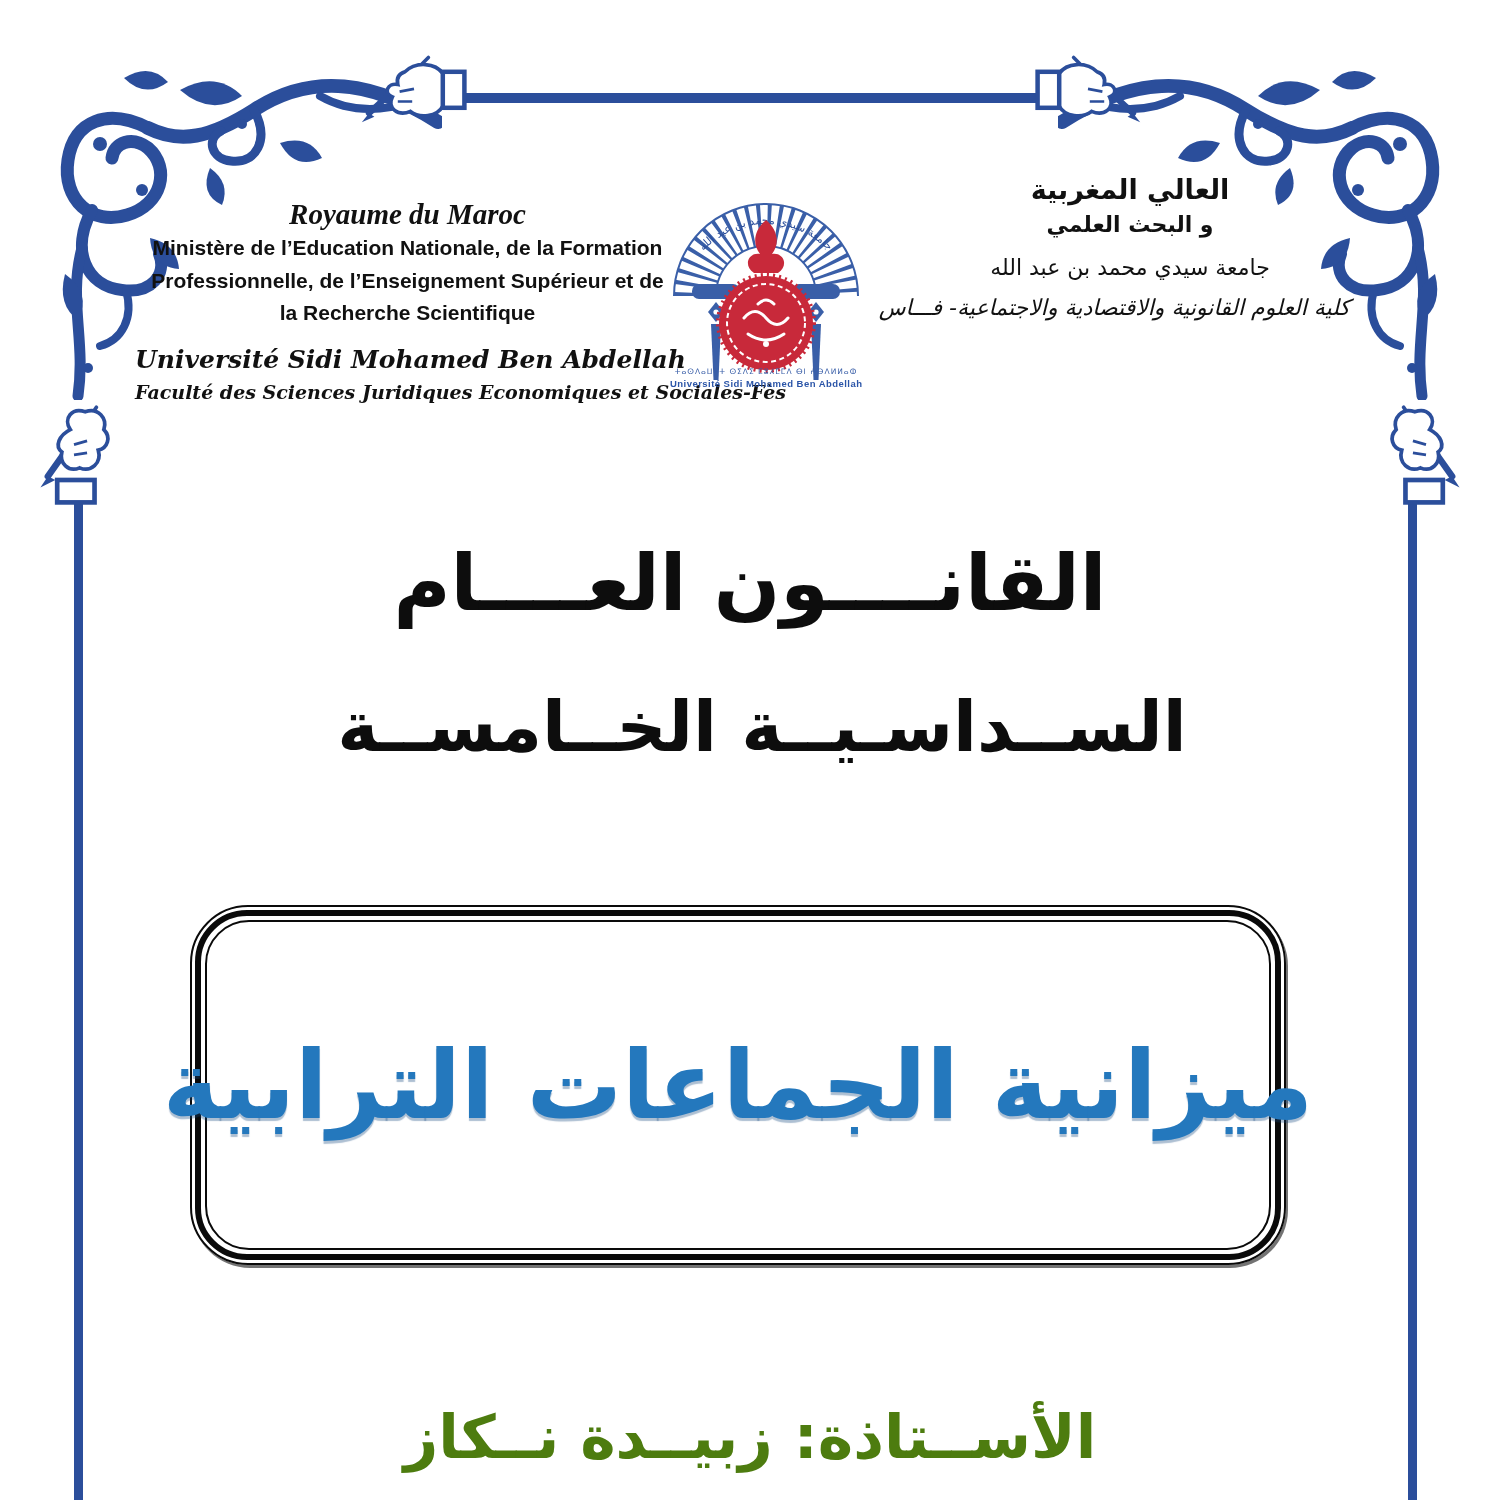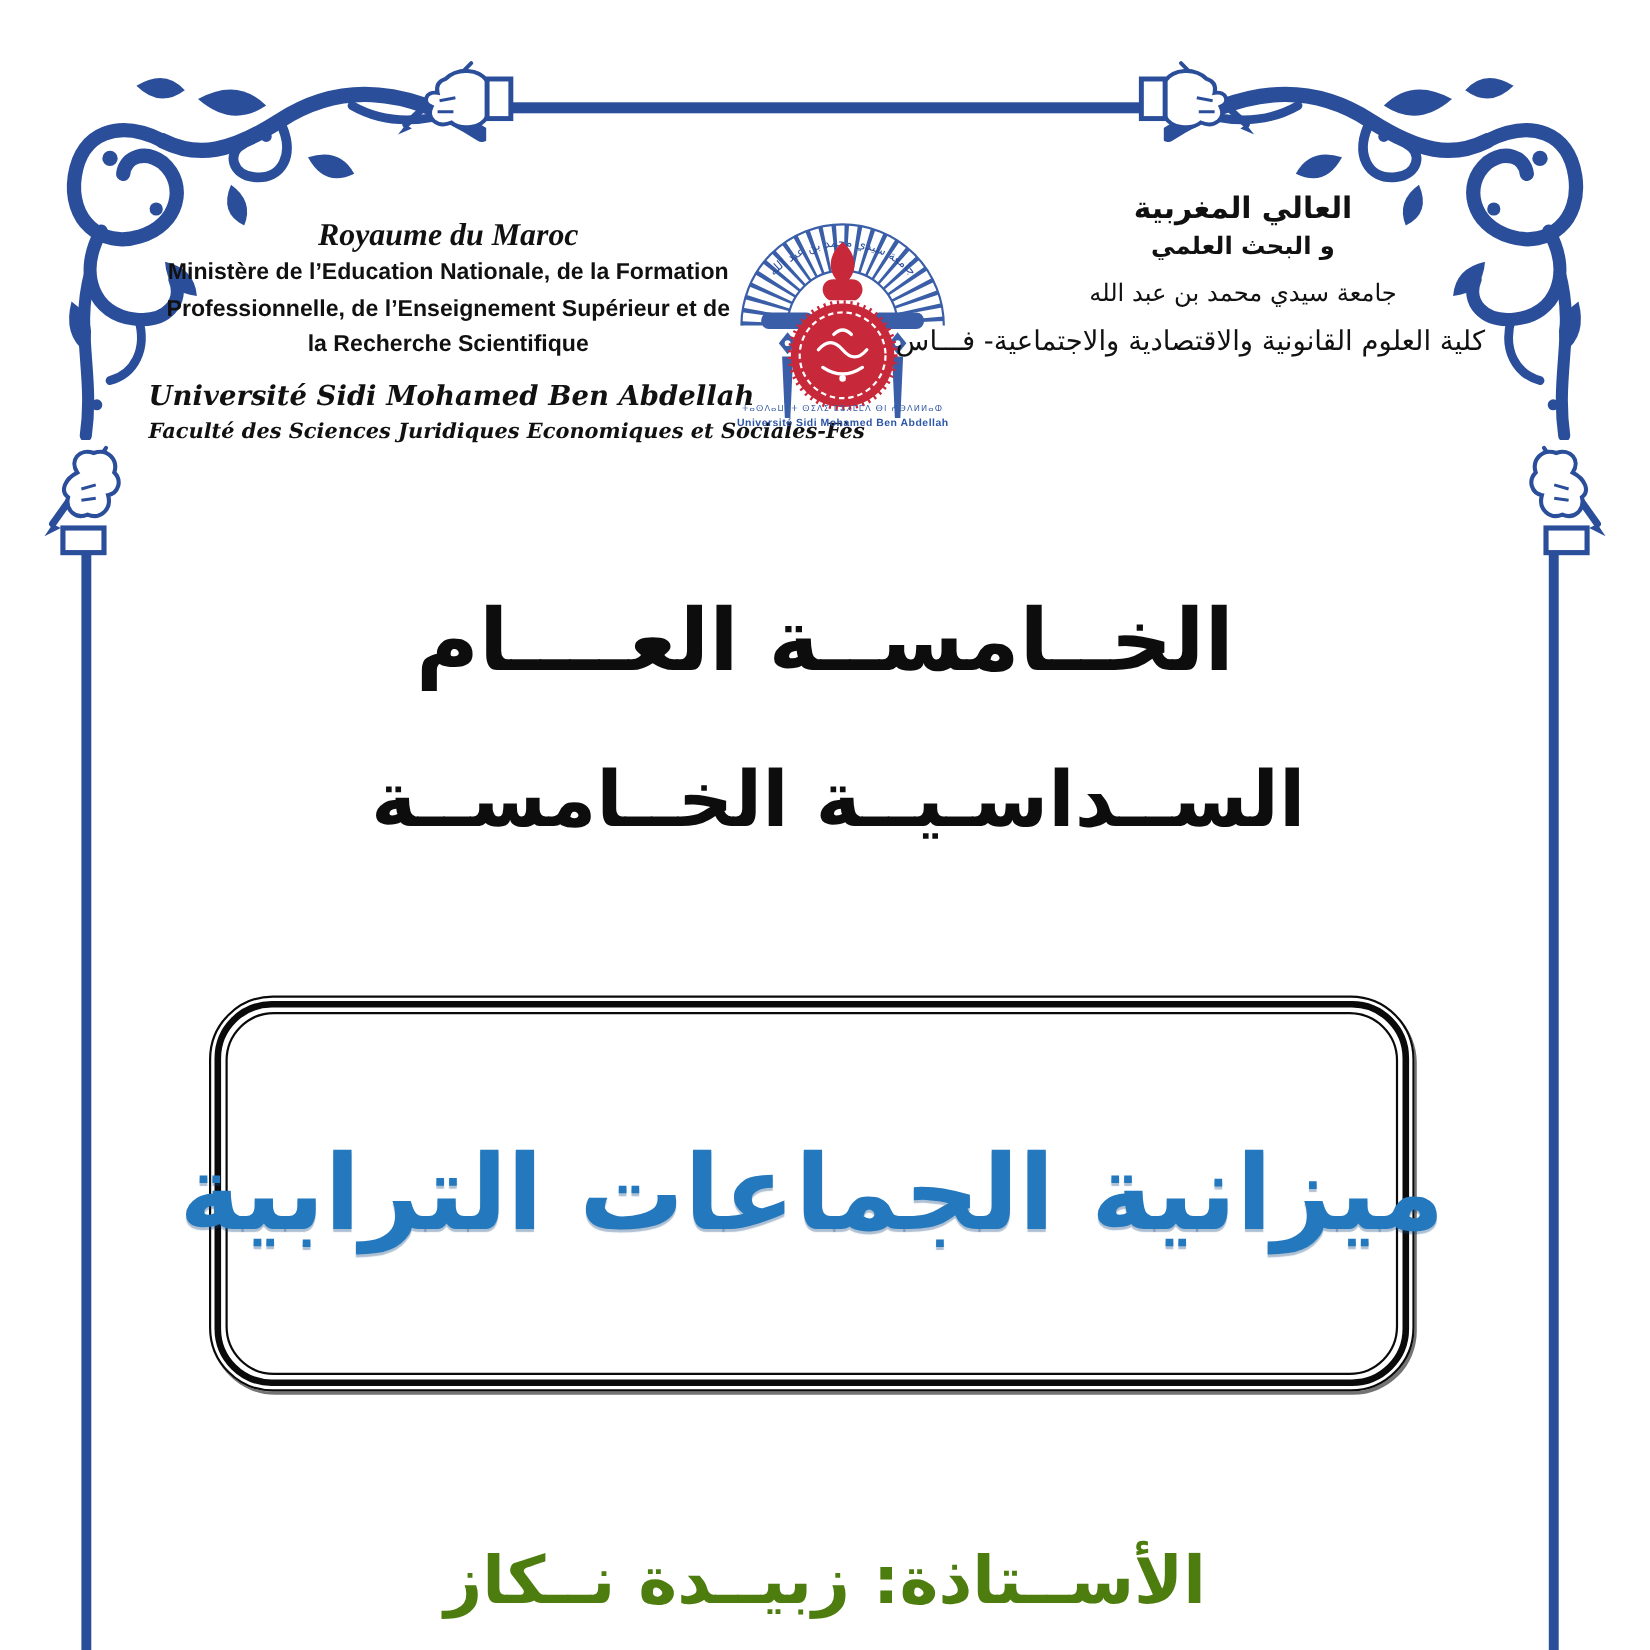--- a/index.html
+++ b/index.html
@@ -29,21 +29,21 @@
   .fr-ministry{font-family:"Liberation Sans",sans-serif;font-weight:bold;font-size:21px;line-height:1.55;white-space:nowrap;}
   .fr-univ{font-family:"DejaVu Serif",serif;font-style:italic;font-weight:bold;font-size:25px;margin-top:14px;white-space:nowrap;}
   .fr-fac{font-family:"DejaVu Serif",serif;font-style:italic;font-weight:600;font-size:19px;margin-top:6px;white-space:nowrap;}
   .arabic-block{
     position:absolute;left:910px;top:172px;width:440px;text-align:center;direction:rtl;line-height:1.3;
   }
   .ar-l1{font-size:27px;font-weight:bold;}
   .ar-l2{font-size:22px;font-weight:bold;margin-top:18px;}
   .ar-l3{font-size:22px;font-weight:bold;margin-top:4px;}
   .ar-l4{font-size:22px;margin-top:14px;}
-  .ar-l5{font-size:25px;margin-top:12px;white-space:nowrap;}
+  .ar-l5{font-size:22px;margin-top:12px;white-space:nowrap;font-style:italic;}
   .logo{position:absolute;left:662px;top:184px;width:208px;height:212px;}
   
   .title-main{
     position:absolute;left:0;width:1500px;text-align:center;direction:rtl;
     font-weight:bold;color:#0d0d0d;white-space:nowrap;
   }
   .title-1{top:538px;font-size:78px;}
   .title-2{top:686px;font-size:70px;margin-left:12px;}
   
   .title-box{
@@ -200,21 +200,21 @@
     <text x="100" y="203" font-size="9.5" font-weight="bold" fill="#2b55a8" text-anchor="middle" textLength="192" font-family="Liberation Sans, sans-serif">Université Sidi Mohamed Ben Abdellah</text>
   </svg>
 
   <div class="arabic-block">
     <div class="ar-l1">العالي المغربية</div>
     <div class="ar-l3">و البحث العلمي</div>
     <div class="ar-l4">جامعة سيدي محمد بن عبد الله</div>
     <div class="ar-l5">كلية العلوم القانونية والاقتصادية والاجتماعية- فـــاس</div>
   </div>
 
-  <div class="title-main title-1">الخــامســة العــــام</div>
+  <div class="title-main title-1">القانــــون العــــام</div>
   <div class="title-main title-2">الســداسـيــة الخــامســة</div>
 
   <div class="title-box">
     <div class="mid">
       <div class="inner">
         <div class="box-title">ميزانية الجماعات الترابية</div>
       </div>
     </div>
   </div>
 

